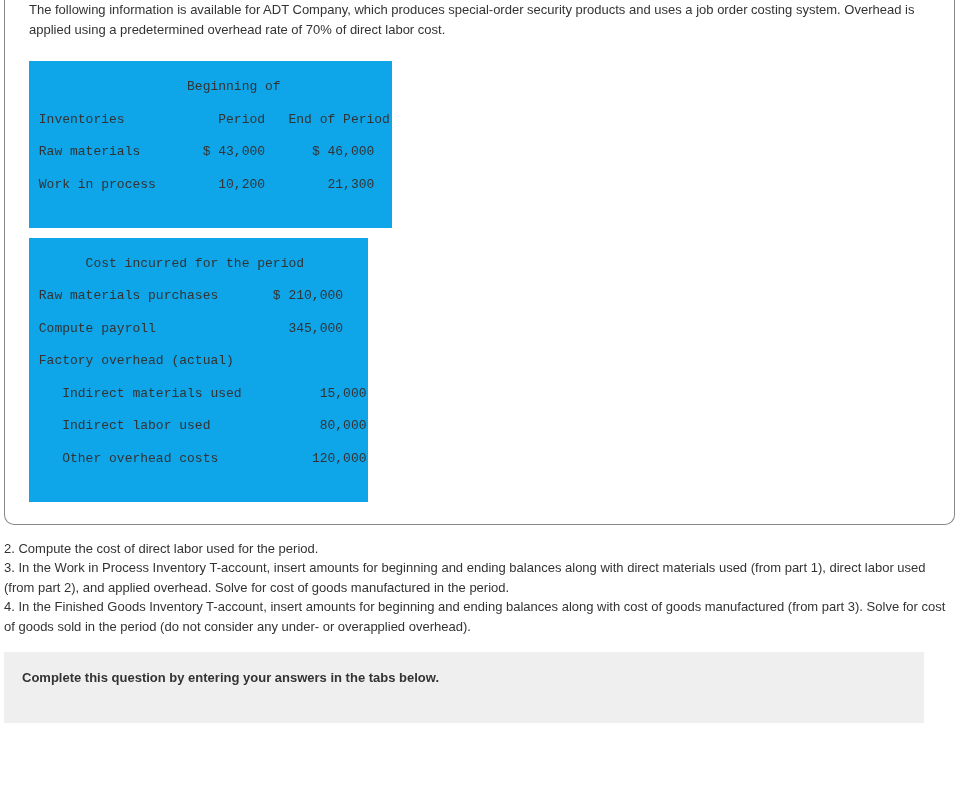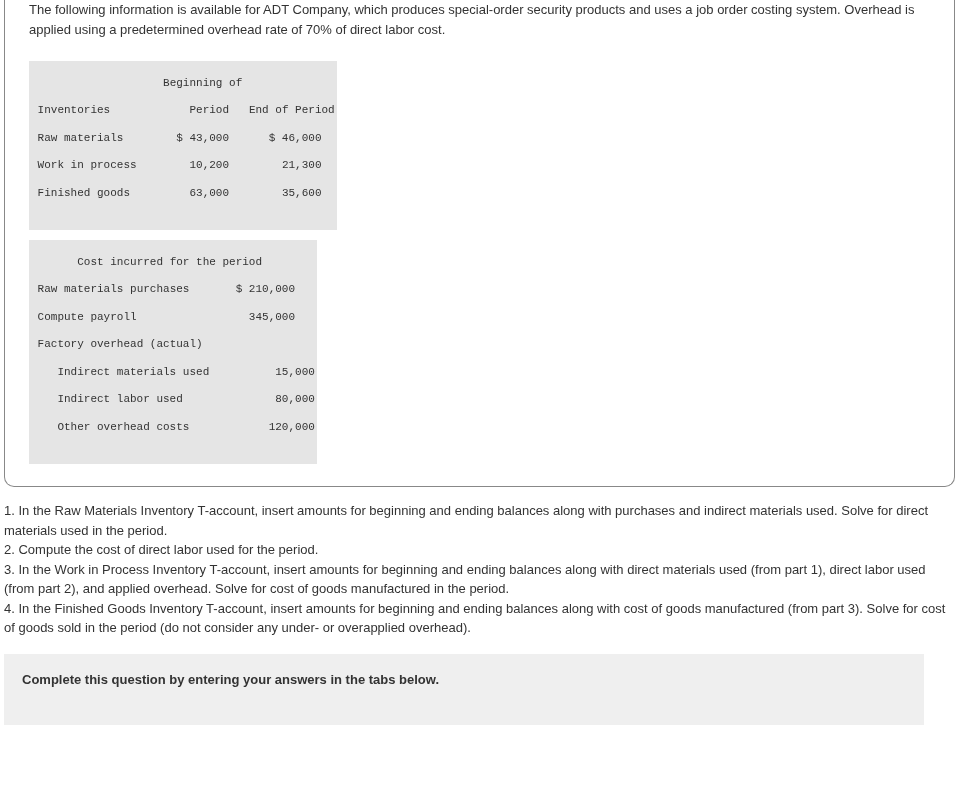--- a/index.html
+++ b/index.html
@@ -15,22 +15,22 @@
   .problem-box {
     border: 1px solid #888;
     border-radius: 0 0 10px 10px;
     border-top: none;
     padding: 0 24px 22px 24px;
     margin: 0 4px 14px 4px;
   }
   .intro { padding: 0 0 22px 0; line-height: 1.5; }
   .mono-table {
     font-family: "Courier New", monospace;
-    font-size: 11px;
-    background: #e5e5e5;
+    font-size: 13px;
+    background: #0ea5e9;
     display: inline-block;
     white-space: pre;
     line-height: 1.25;
     padding: 2px 2px;
   }
   .mono-table .row { display: block; }
   .instructions { margin: 0 4px 16px 4px; line-height: 1.5; }
   .instructions .item { display: block; }
   .answer-area {
     background: #efefef;
@@ -44,38 +44,36 @@
 <body>
 
 <div class="problem-box">
   <div class="intro">The following information is available for ADT Company, which produces special-order security products and uses a job order costing system. Overhead is applied using a predetermined overhead rate of 70% of direct labor cost.</div>
 
   <div class="mono-table">
 <span class="row">                    <span>Beginning of</span></span>
 <span class="row"> <span>Inventories</span>            <span>Period</span>   <span>End of Period</span></span>
 <span class="row"> <span>Raw materials</span>        <span>$ 43,000</span>      <span>$ 46,000</span></span>
 <span class="row"> <span>Work in process</span>        <span>10,200</span>        <span>21,300</span></span>
-<span class="row"> <span>Finished goods</span>         <span>63,000</span>        <span>35,600</span></span>
   </div>
 
   <div style="height:10px"></div>
 
   <div class="mono-table">
 <span class="row">       <span>Cost incurred for the period</span></span>
 <span class="row"> <span>Raw materials purchases</span>       <span>$ 210,000</span></span>
 <span class="row"> <span>Compute payroll</span>                 <span>345,000</span></span>
 <span class="row"> <span>Factory overhead (actual)</span></span>
 <span class="row">    <span>Indirect materials used</span>          <span>15,000</span></span>
 <span class="row">    <span>Indirect labor used</span>              <span>80,000</span></span>
 <span class="row">    <span>Other overhead costs</span>            <span>120,000</span></span>
   </div>
 </div>
 
 <div class="instructions">
-  <span class="item">1. In the Raw Materials Inventory T-account, insert amounts for beginning and ending balances along with purchases and indirect materials used. Solve for direct materials used in the period.</span>
   <span class="item">2. Compute the cost of direct labor used for the period.</span>
   <span class="item">3. In the Work in Process Inventory T-account, insert amounts for beginning and ending balances along with direct materials used (from part 1), direct labor used (from part 2), and applied overhead. Solve for cost of goods manufactured in the period.</span>
   <span class="item">4. In the Finished Goods Inventory T-account, insert amounts for beginning and ending balances along with cost of goods manufactured (from part 3). Solve for cost of goods sold in the period (do not consider any under- or overapplied overhead).</span>
 </div>
 
 <div class="answer-area">
   <div class="prompt">Complete this question by entering your answers in the tabs below.</div>
 
 </div>
 

